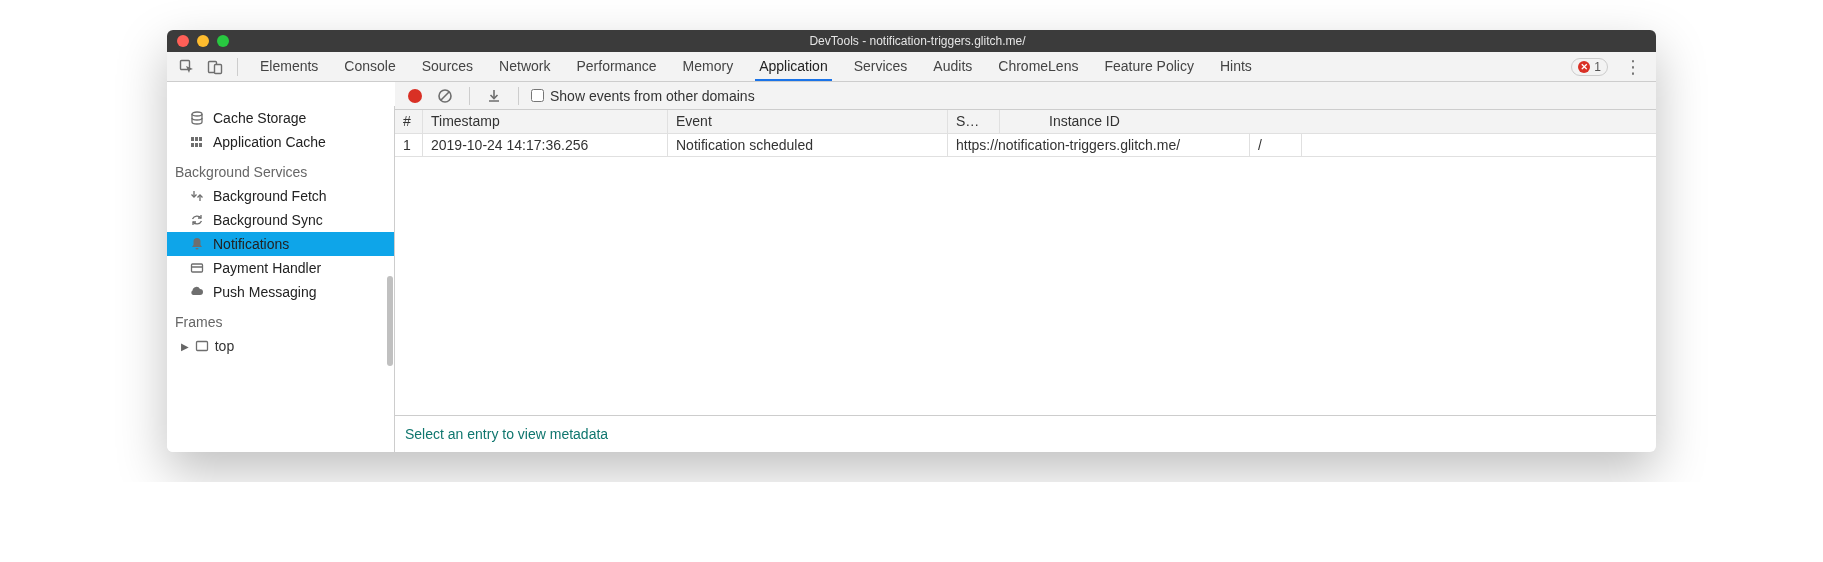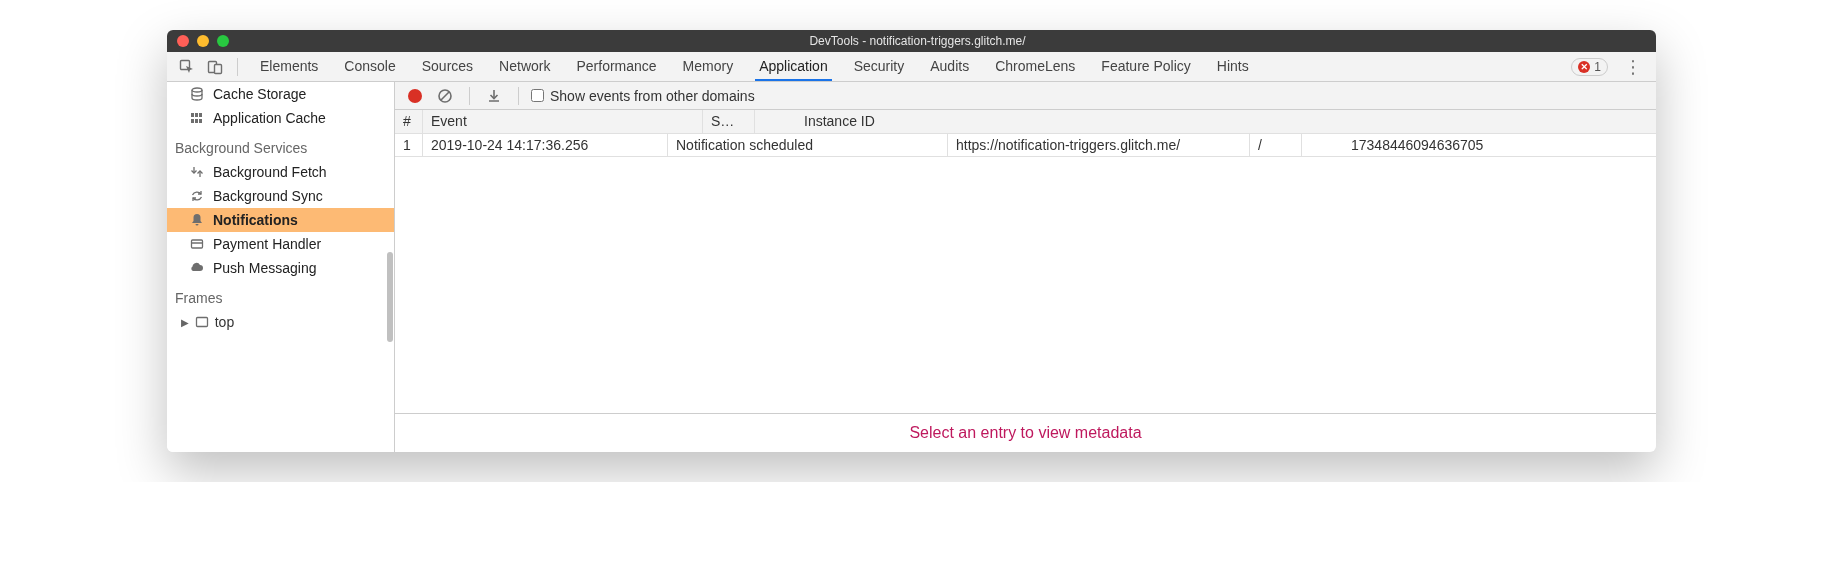--- a/index.html
+++ b/index.html
@@ -92,38 +92,39 @@
   .body {
     display: flex;
     height: 370px;
   }
   .sidebar {
     width: 228px;
     border-right: 1px solid #cdcdcd;
     background: #fff;
     overflow-y: auto;
     position: relative;
+    margin-top: 24px;
   }
   .sidebar .scroll-thumb {
     position: absolute;
     right: 1px; top: 170px;
     width: 6px; height: 90px;
     background: #c0c0c0;
     border-radius: 3px;
   }
   .side-item {
     display: flex; align-items: center;
     gap: 8px;
     padding: 4px 8px 4px 22px;
     color: #222;
     cursor: pointer;
     font-size: 14px;
   }
   .side-item .icon { width: 16px; display: flex; justify-content: center; color: #6e6e6e; }
-  .side-item.selected { background: #fdba74; font-weight: bold; }
+  .side-item.selected { background: #0ea5e9; }
   .side-header {
     padding: 10px 8px 4px;
     color: #666;
     font-size: 14px;
   }
   .frames-item {
     display: flex; align-items: center; gap: 6px;
     padding: 4px 8px 4px 14px;
     font-size: 14px;
   }
@@ -173,24 +174,23 @@
     white-space: nowrap;
   }
   .c-idx { width: 28px; text-align: left; }
   .c-ts { width: 245px; }
   .c-ev { width: 280px; }
   .c-or { width: 302px; }
   .c-sw { width: 52px; }
   .c-id { flex: 1; border-right: none; margin-left: 41px; }
   .tbody { flex: 1; border-bottom: 1px solid #cdcdcd; }
   .meta-prompt {
-    text-align: center;
     padding: 10px;
-    color: #be185d;
-    font-size: 16px;
+    color: #0f766e;
+    font-size: 14px;
   }
   svg { display: block; }
 </style>
 </head>
 <body>
 
 <div class="window">
 
   <div class="titlebar">
     <div class="traffic-lights">
@@ -216,21 +216,21 @@
     </div>
     <div class="divider"></div>
     <div class="tabs">
       <div class="tab">Elements</div>
       <div class="tab">Console</div>
       <div class="tab">Sources</div>
       <div class="tab">Network</div>
       <div class="tab">Performance</div>
       <div class="tab">Memory</div>
       <div class="tab active">Application</div>
-      <div class="tab">Security</div>
+      <div class="tab">Services</div>
       <div class="tab">Audits</div>
       <div class="tab">ChromeLens</div>
       <div class="tab">Feature Policy</div>
       <div class="tab">Hints</div>
     </div>
     <div class="error-pill">
       <div class="dot">✕</div>
       <span>1</span>
     </div>
     <div class="kebab">⋮</div>
@@ -350,32 +350,32 @@
         <div class="divider"></div>
         <label class="check-label">
           <input type="checkbox" style="">
           <span>Show events from other domains</span>
         </label>
       </div>
 
       <div class="table">
         <div class="thead">
           <div class="cell c-idx">#</div>
+          <div class="cell c-ts">Timestamp</div>
           <div class="cell c-ev">Event</div>
           <div class="cell c-sw">SW …</div>
           <div class="cell c-id">Instance ID</div>
         </div>
         <div class="tbody">
           <div class="trow">
             <div class="cell c-idx">1</div>
             <div class="cell c-ts">2019-10-24 14:17:36.256</div>
             <div class="cell c-ev">Notification scheduled</div>
             <div class="cell c-or">https://notification-triggers.glitch.me/</div>
             <div class="cell c-sw">/</div>
-            <div class="cell c-id">17348446094636705</div>
           </div>
         </div>
       </div>
 
       <div class="meta-prompt">Select an entry to view metadata</div>
     </div>
 
   </div>
 </div>
 

